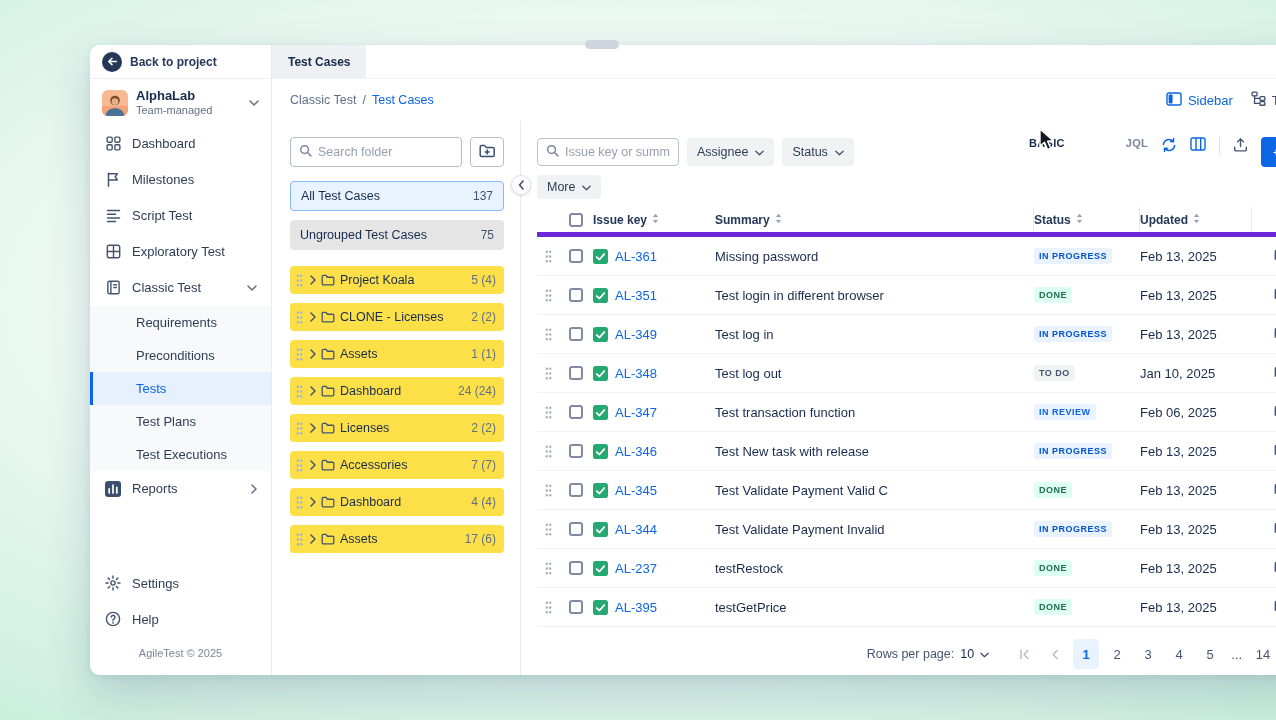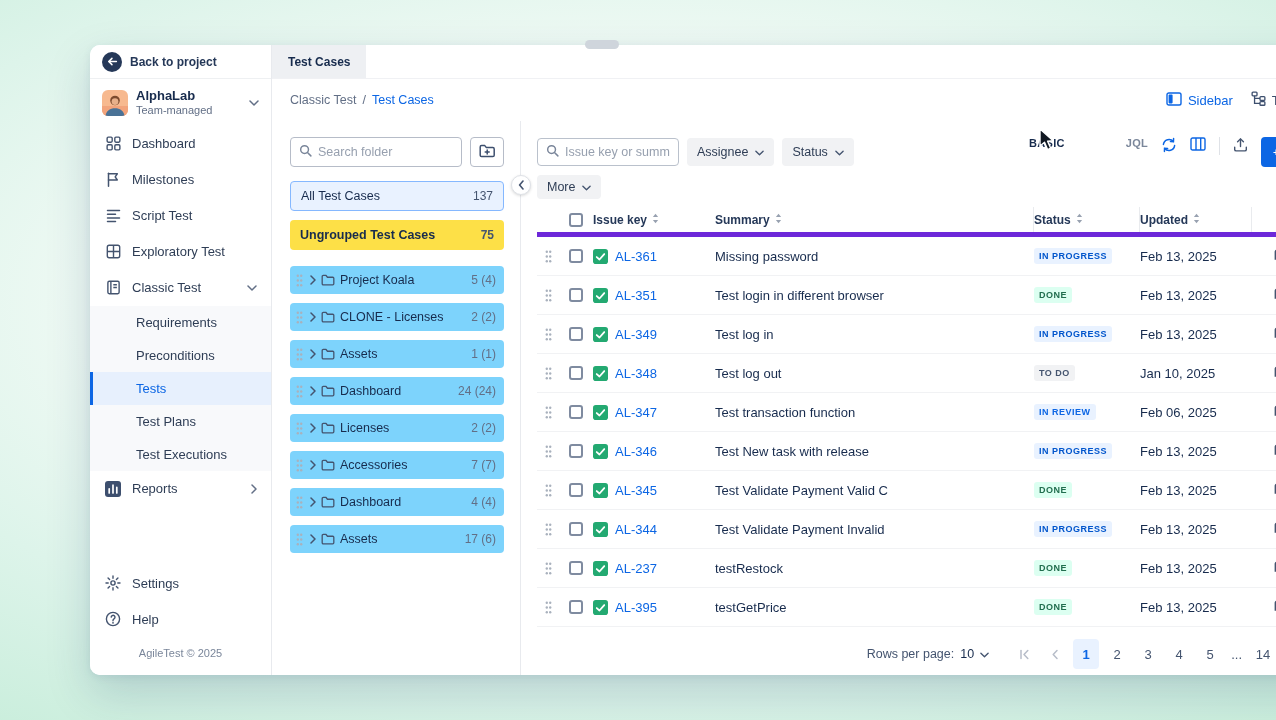--- a/index.html
+++ b/index.html
@@ -53,24 +53,24 @@
   .body-row { flex:1; display:flex; min-height:0; position:relative; }
   
   .folders-panel { width:249px; flex-shrink:0; padding:16px 16px 0 18px; border-right:1px solid #e8eaee; }
   .search-row { display:flex; gap:8px; }
   .search-input { flex:1; height:30px; border:1px solid #b6bcc8; border-radius:4px; display:flex; align-items:center; gap:6px; padding:0 8px; background:#fff; }
   .search-input input, .tb-search input { border:none; outline:none; width:100%; font-size:12.5px; color:#172b4d; font-family:inherit; background:transparent; }
   .search-input input::placeholder, .tb-search input::placeholder { color:#97a0af; }
   .addfolder-btn { width:34px; height:30px; border:1px solid #b6bcc8; border-radius:4px; background:#fff; display:flex; align-items:center; justify-content:center; cursor:pointer; }
   .list-row { height:30px; border-radius:4px; display:flex; align-items:center; padding:0 10px; font-size:12.5px; color:#172b4d; cursor:pointer; }
   .all-row { background:#e9f2ff; border:1px solid #85b8ff; margin-top:14px; }
-  .ungrouped-row { background:#fde047; margin-top:9px;font-weight:bold; }
+  .ungrouped-row { background:#e5e5e5; margin-top:9px; }
   .count { margin-left:auto; color:#44546f; font-size:12px; }
   .folder-list { margin-top:16px; display:flex; flex-direction:column; gap:9px; }
-  .folder-row { height:28px; background:#7dd3fc; border-radius:4px; display:flex; align-items:center; padding:0 8px 0 4px; gap:5px; font-size:12.5px; color:#172b4d; cursor:pointer; }
+  .folder-row { height:28px; background:#fde047; border-radius:4px; display:flex; align-items:center; padding:0 8px 0 4px; gap:5px; font-size:12.5px; color:#172b4d; cursor:pointer; }
   .drag { color:#a9b1bd; display:flex; cursor:grab; padding:0 2px; }
   .fchev { display:flex; color:#44546f; }
   .fico { display:flex; }
   .fcount { margin-left:auto; font-size:12px; color:#626f86; }
   .collapse-btn { position:absolute; left:239px; top:54px; width:20px; height:20px; border-radius:50%; background:#fff; border:1px solid #dfe2e7; box-shadow:0 1px 3px rgba(0,0,0,.15); display:flex; align-items:center; justify-content:center; cursor:pointer; z-index:3; padding:0; }
   
   .table-panel { flex:1; min-width:0; padding:16px 16px 0; display:flex; flex-direction:column; }
   .toolbar { display:flex; align-items:center; gap:8px; flex-shrink:0; }
   .tb-search { width:142px; height:28px; border:1px solid #bac1cc; border-radius:4px; display:flex; align-items:center; gap:6px; padding:0 8px; background:#fff; }
   .pill-btn { height:28px; background:#f1f2f4; border:none; border-radius:4px; display:flex; align-items:center; gap:7px; padding:0 10px; font-size:12.5px; color:#2e3d55; cursor:pointer; font-family:inherit; }

